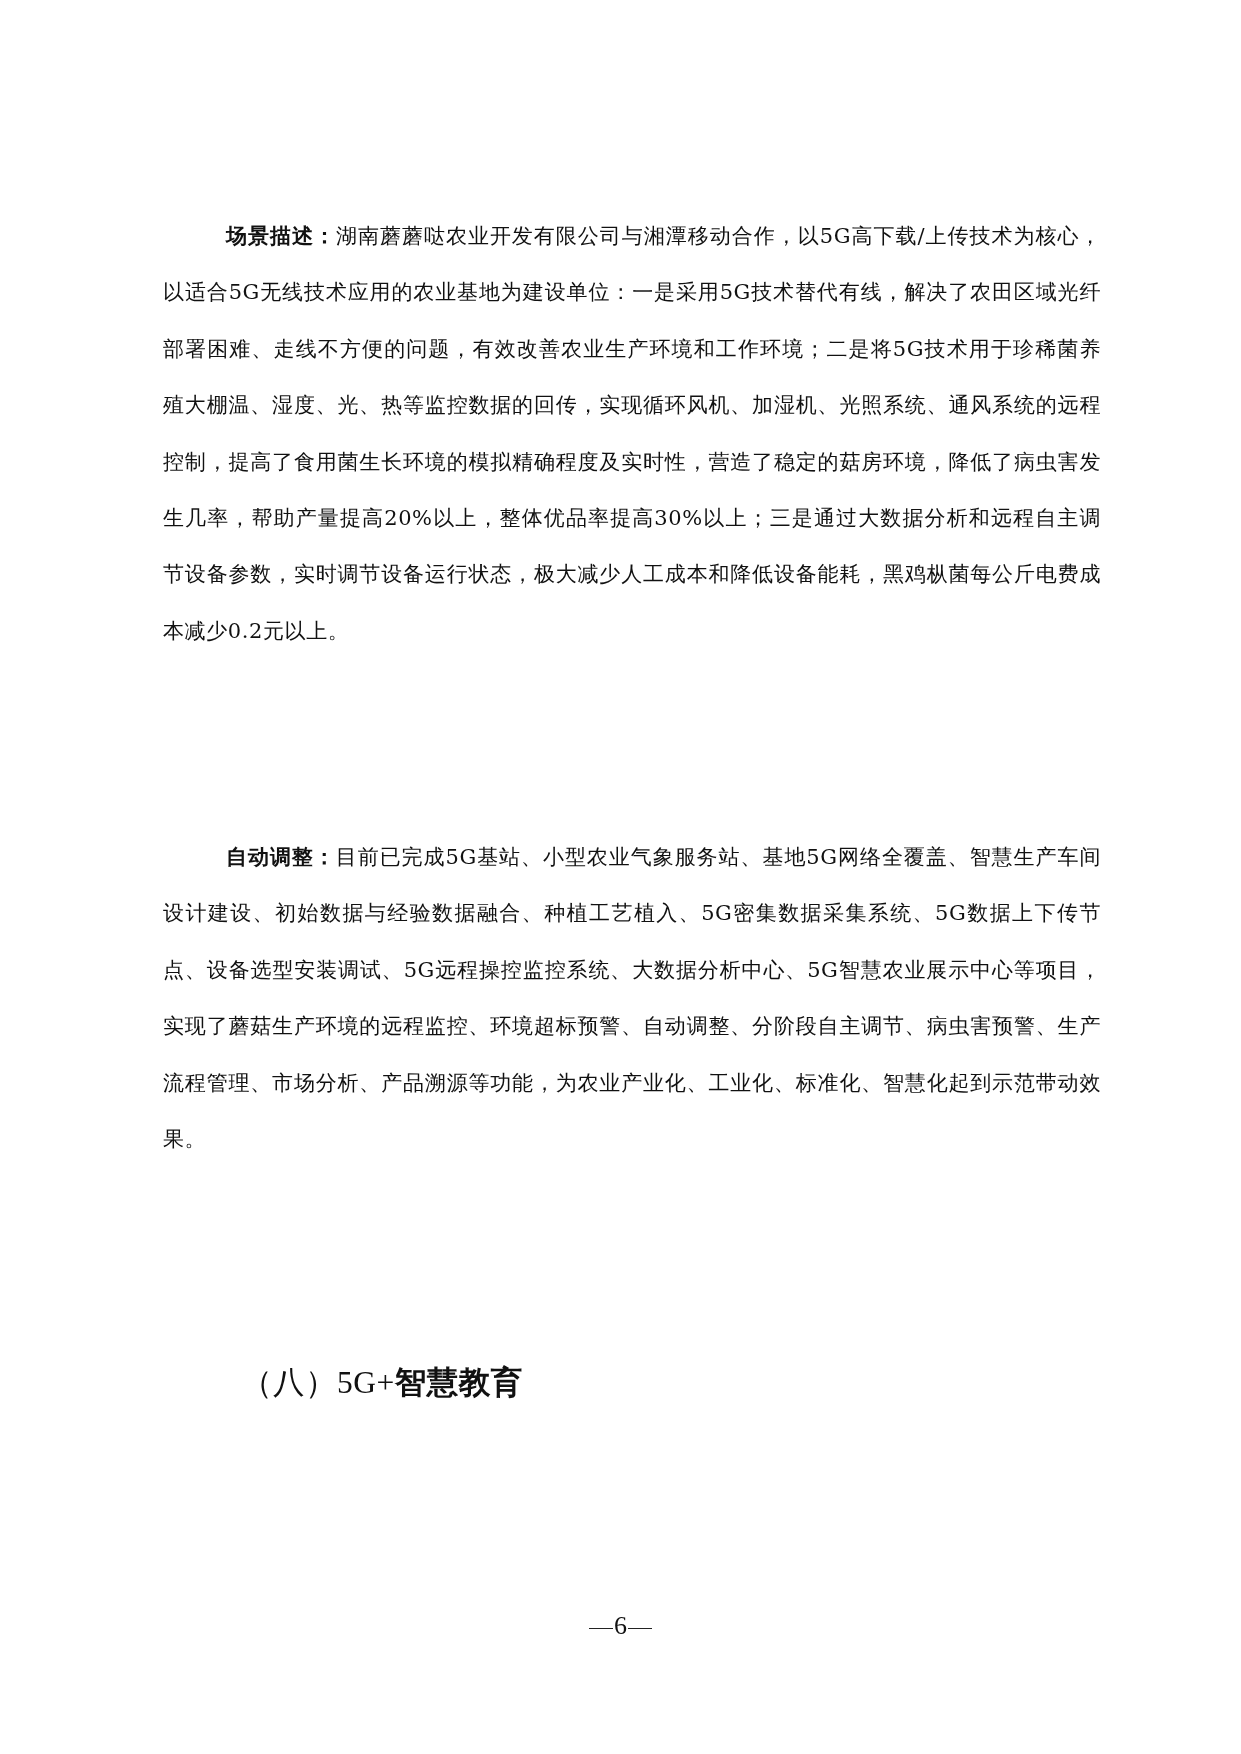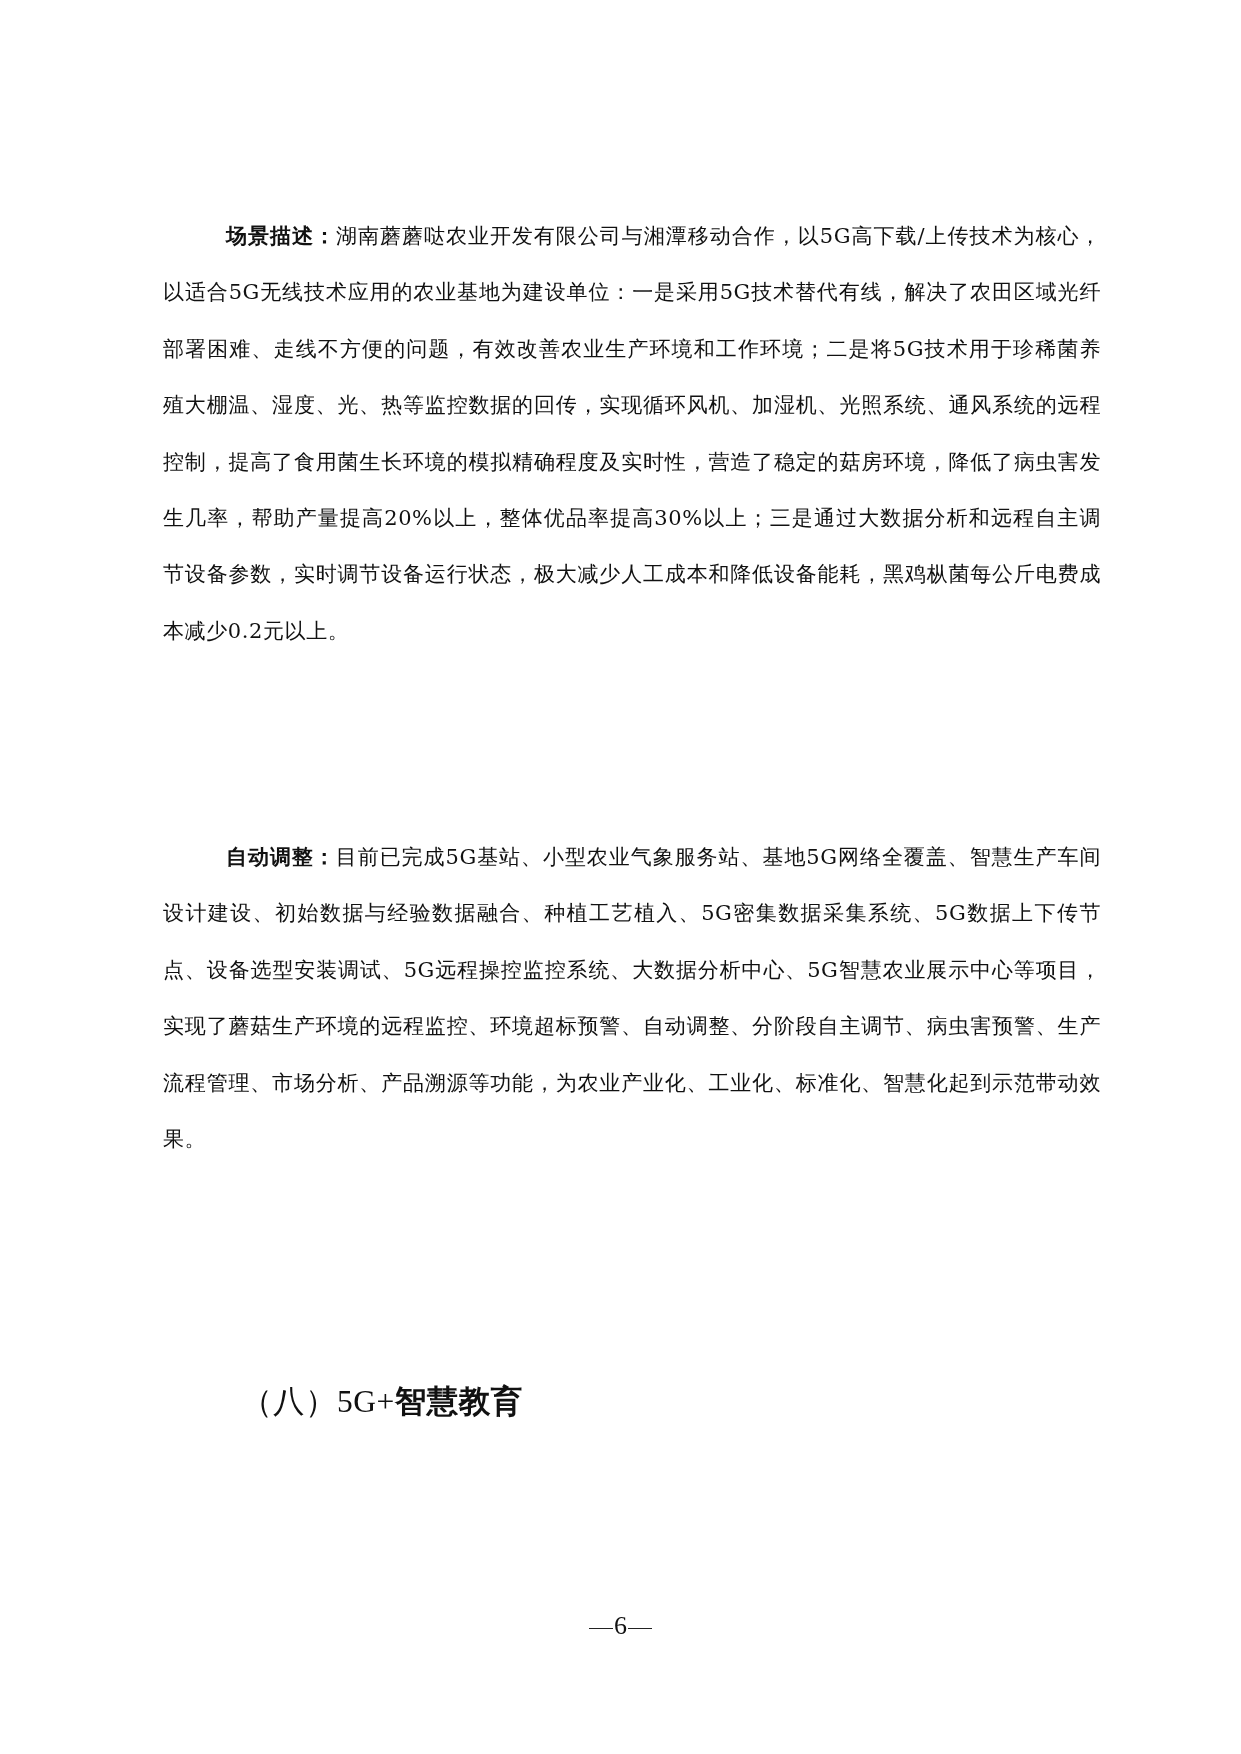--- a/index.html
+++ b/index.html
@@ -35,21 +35,21 @@
     .para .label {
       font-weight: bold;
     }
     #para-1 { top: 208px; }
     #para-2 { top: 829px; }
     .section-heading {
       position: absolute;
       left: 241px;
       top: 1362px;
       font-size: 31.5px;
-      line-height: 79px;
+      line-height: 40px;
       font-weight: bold;
       font-family: "DejaVu Sans", "Liberation Sans", sans-serif;
       letter-spacing: 0.5px;
     }
     .section-heading .num {
       font-family: "Liberation Serif", serif;
       font-weight: normal;
     }
     .page-number {
       position: absolute;

